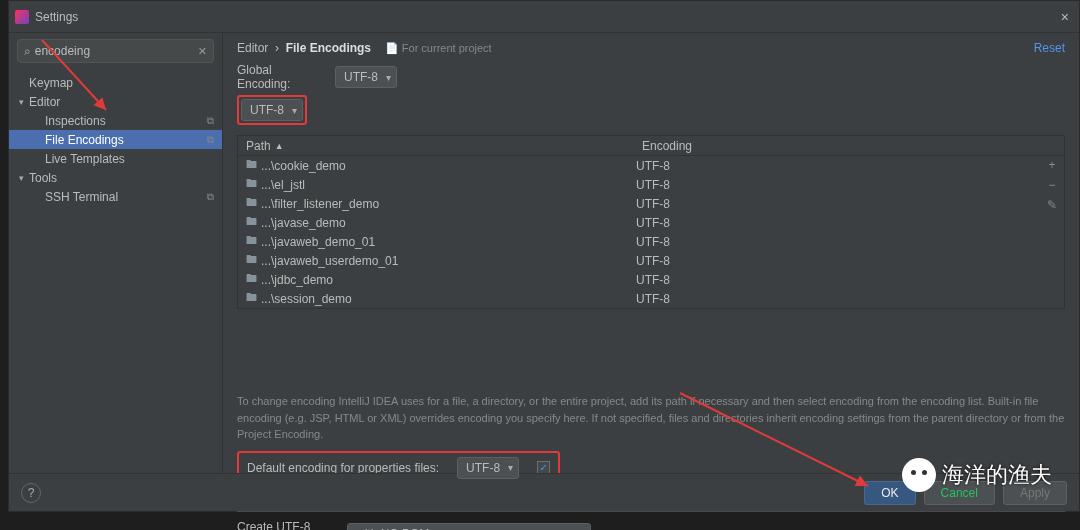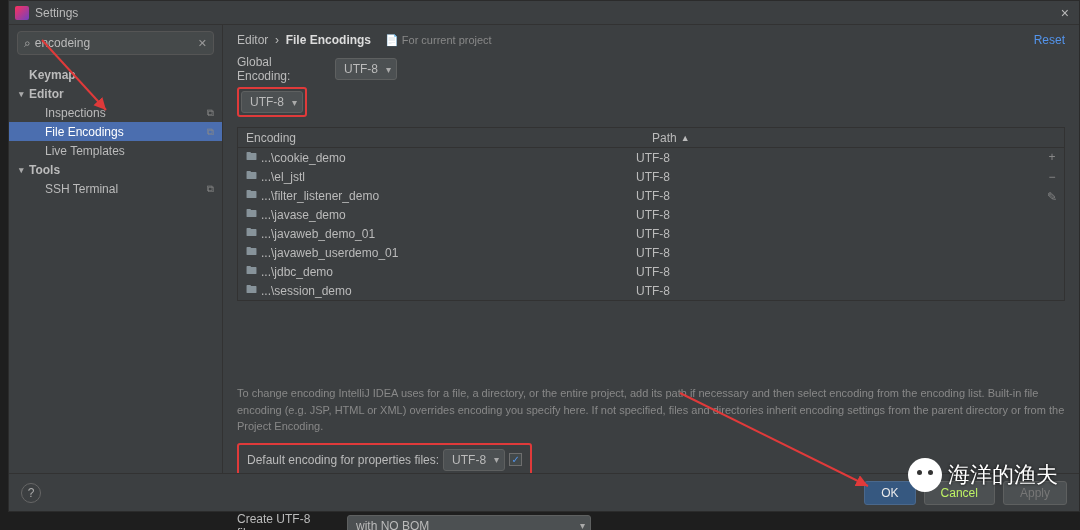--- a/index.html
+++ b/index.html
@@ -1,30 +1,30 @@
 <!DOCTYPE html>
 <html><head>
 <meta charset="utf-8">
 <style>
 * { margin: 0; padding: 0; box-sizing: border-box; font-family: -apple-system, "Segoe UI", Arial, sans-serif; }
 body { background: #1e1e1e; width: 1080px; height: 530px; overflow: hidden; position: relative; color: #bbb; font-size: 12px; }
 .dialog { position: absolute; left: 8px; top: 0; right: 0; bottom: 18px; background: #3c3f41; display: flex; flex-direction: column; border: 1px solid #2b2b2b; }
-.titlebar { height: 24px; background: #3c3f41; display: flex; align-items: center; padding: 0 6px; border-bottom: 1px solid #323232; }
+.titlebar { height: 32px; background: #3c3f41; display: flex; align-items: center; padding: 0 6px; border-bottom: 1px solid #323232; }
 .titlebar .icon-box { width: 14px; height: 14px; background: linear-gradient(135deg,#fe315d,#6f42c1); border-radius: 2px; margin-right: 6px; }
 .titlebar .title { color: #bbb; font-size: 12px; }
 .titlebar .close { margin-left: auto; color: #bbb; font-size: 14px; padding: 0 4px; cursor: pointer; }
 .main { flex: 1; display: flex; min-height: 0; }
 .sidebar { width: 214px; background: #3c3f41; border-right: 1px solid #323232; display: flex; flex-direction: column; }
 .search-box { margin: 6px 8px; height: 24px; background: #45494a; border: 1px solid #555; border-radius: 4px; display: flex; align-items: center; padding: 0 6px; }
 .search-box .search-icon { color: #aaa; font-size: 12px; margin-right: 4px; }
 .search-box input { flex: 1; background: transparent; border: none; outline: none; color: #bbb; font-size: 12px; }
 .search-box .clear { color: #999; cursor: pointer; font-size: 11px; }
 .tree { flex: 1; overflow: auto; padding-top: 4px; }
 .tree .item { display: flex; align-items: center; height: 19px; padding-left: 10px; color: #bbb; font-size: 12px; cursor: pointer; }
-.tree .item.bold { font-weight: bold; }
+.tree .item.bold { font-weight: normal; }
 .tree .item .arrow { width: 10px; font-size: 9px; color: #aaa; }
 .tree .item.child { padding-left: 36px; justify-content: space-between; padding-right: 8px; }
 .tree .item.selected { background: #4b6eaf; color: #fff; }
 .tree .copy-icon { font-size: 10px; color: #888; }
 .content { flex: 1; display: flex; flex-direction: column; padding: 8px 14px 0 14px; min-width: 0; }
 .header-row { display: flex; align-items: center; height: 22px; }
 .breadcrumb { color: #bbb; font-size: 12px; }
 .breadcrumb .current { font-weight: bold; color: #ddd; }
 .badge-proj { color: #888; font-size: 11px; margin-left: 14px; }
 .reset { margin-left: auto; color: #5394ec; font-size: 12px; cursor: pointer; padding-left: 44px; }
@@ -41,31 +41,31 @@
 .side-tools { width: 24px; display: flex; flex-direction: column; align-items: center; gap: 6px; padding-top: 2px; color: #888; }
 .table-body { display: flex; }
 .rows { flex: 1; }
 .row { display: flex; align-items: center; height: 19px; font-size: 12px; color: #bbb; }
 .row .cell-path { width: 396px; display: flex; align-items: center; padding-left: 8px; gap: 4px; }
 .row .folder-icon { color: #87939a; font-size: 11px; }
 .row .cell-enc { flex: 1; padding-left: 2px; }
 .help-text { font-size: 11px; color: #888; margin-top: 84px; line-height: 1.5; }
 .section-title { font-size: 11px; color: #888; margin-top: 12px; border-bottom: 1px solid #4a4a4a; padding-bottom: 2px; }
 .prop-row { display: flex; align-items: center; gap: 10px; margin-top: 8px; }
-.prop-highlight { border: 2px solid #e03a3a; border-radius: 3px; padding: 4px 8px; display: inline-flex; align-items: center; gap: 4px; }
+.prop-highlight { border: 2px solid #e03a3a; border-radius: 3px; padding: 4px 8px; display: inline-flex; align-items: center; gap: 18px; }
 .checkbox { width: 13px; height: 13px; background: #43494a; border: 1px solid #6e6e6e; display: inline-flex; align-items: center; justify-content: center; color: #5394ec; font-size: 10px; cursor: pointer; }
 .bom-row { display: flex; align-items: center; gap: 10px; margin-top: 8px; }
 .bom-combo { width: 244px; }
 .footer { height: 38px; border-top: 1px solid #323232; display: flex; align-items: center; padding: 0 12px; background: #3c3f41; }
 .help-btn { width: 20px; height: 20px; border-radius: 50%; border: 1px solid #666; color: #aaa; display: flex; align-items: center; justify-content: center; cursor: pointer; font-size: 12px; }
 .footer-buttons { margin-left: auto; display: flex; gap: 8px; }
-.btn { height: 24px; padding: 0 16px; background: #4c5052; border: 1px solid #5e6060; border-radius: 3px; color: #bef264; font-size: 12px; cursor: pointer; display: flex; align-items: center; }
+.btn { height: 24px; padding: 0 16px; background: #4c5052; border: 1px solid #5e6060; border-radius: 3px; color: #22c55e; font-size: 12px; cursor: pointer; display: flex; align-items: center; }
 .btn.primary { background: #365880; border-color: #4a688c; color: #eaeaea; }
 .btn.disabled { color: #777; }
-.watermark { position: absolute; right: 22px; bottom: 38px; display: flex; align-items: center; gap: 6px; color: #fff; font-size: 22px; text-shadow: 0 0 3px #000; }
+.watermark { position: absolute; right: 28px; bottom: 38px; display: flex; align-items: center; gap: 6px; color: #fff; font-size: 22px; text-shadow: 0 0 3px #000; }
 .wm-icon { width: 34px; height: 34px; background: #fff; border-radius: 50%; position: relative; }
 .wm-icon::before, .wm-icon::after { content: ""; position: absolute; width: 5px; height: 5px; background: #333; border-radius: 50%; top: 12px; }
 .wm-icon::before { left: 9px; } .wm-icon::after { right: 9px; }
 svg.annotation { position: absolute; top: 0; left: 0; pointer-events: none; }
 </style>
 </head>
 <body>
 
 <div class="dialog">
   <div class="titlebar">
@@ -130,25 +130,25 @@
       <div class="enc-row" style="margin-top:4px;">
         <span class="highlight-red">
           <div class="combo">
               <span>UTF-8</span>
             </div>
         </span>
       </div>
 
       <div class="table-area">
         <div class="table-head">
-          <div class="th enc">Encoding</div>
           <div class="th path">
               <span>Path</span> 
               <span style="font-size:9px;">▲</span>
             </div>
+          <div class="th enc">Encoding</div>
           <div class="side-tools"></div>
         </div>
         <div class="table-body">
           <div class="rows" id="rows">
               <div class="row">
                 <div class="cell-path">
                   <span class="folder-icon">🖿</span>
                   <span>...\cookie_demo</span>
                 </div>
                 <div class="cell-enc">UTF-8</div>

